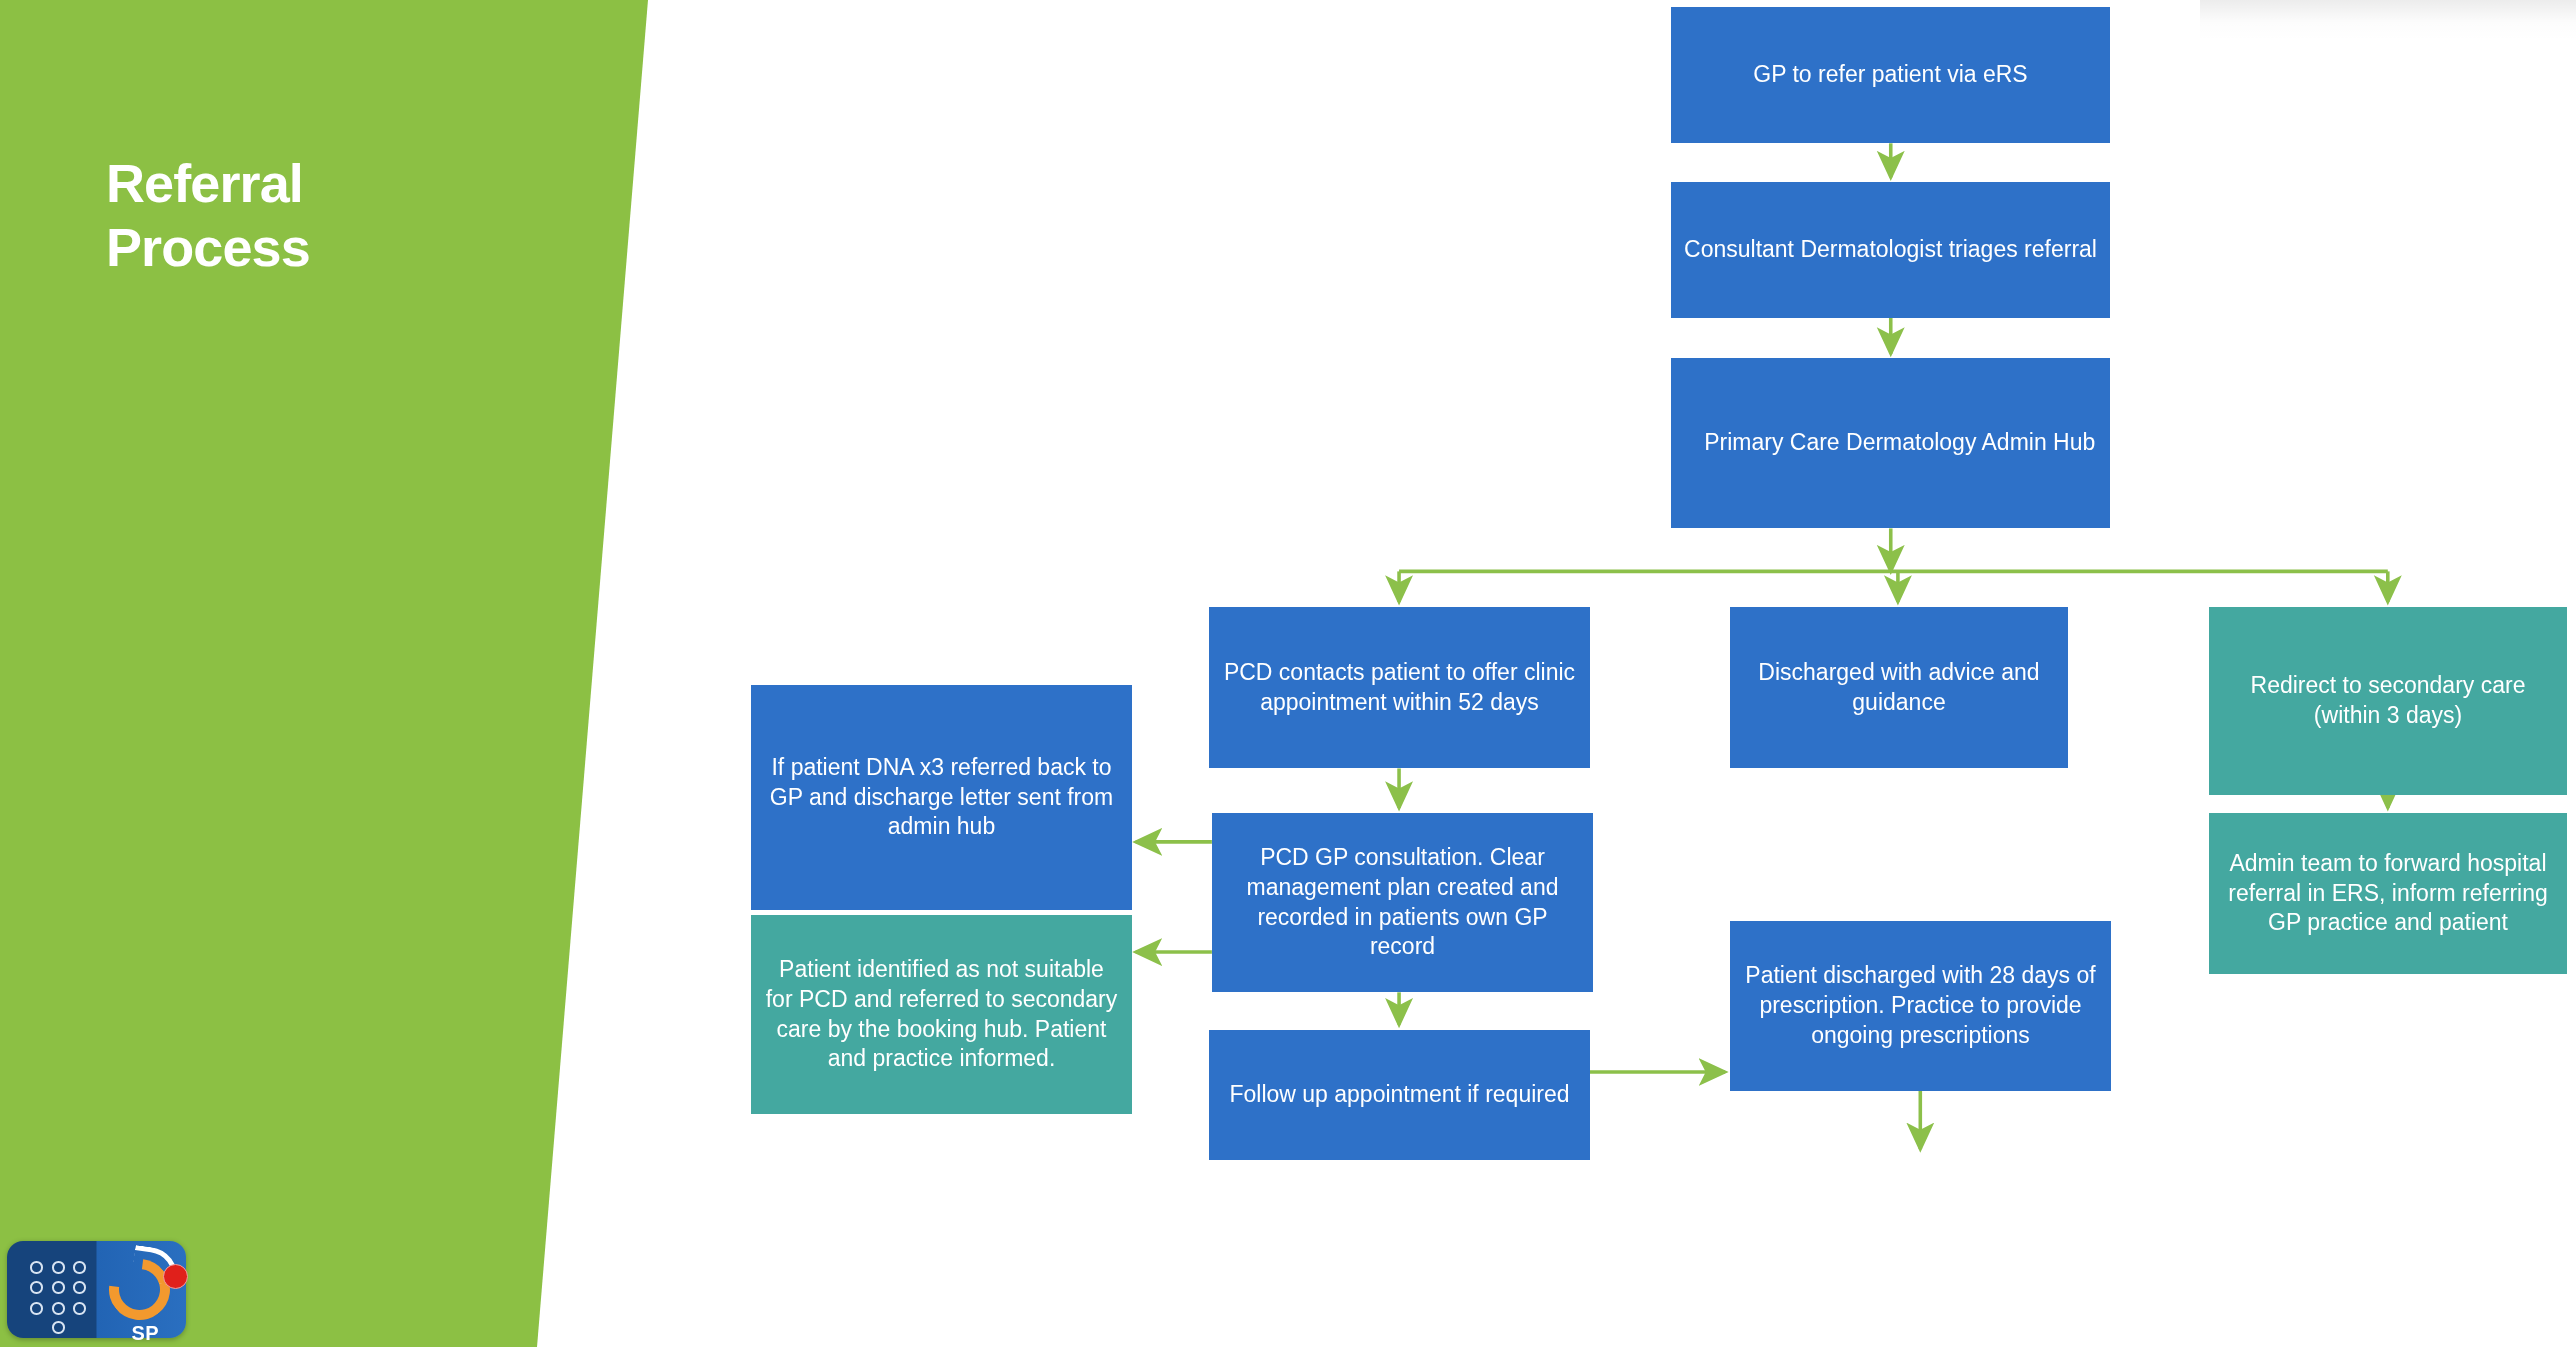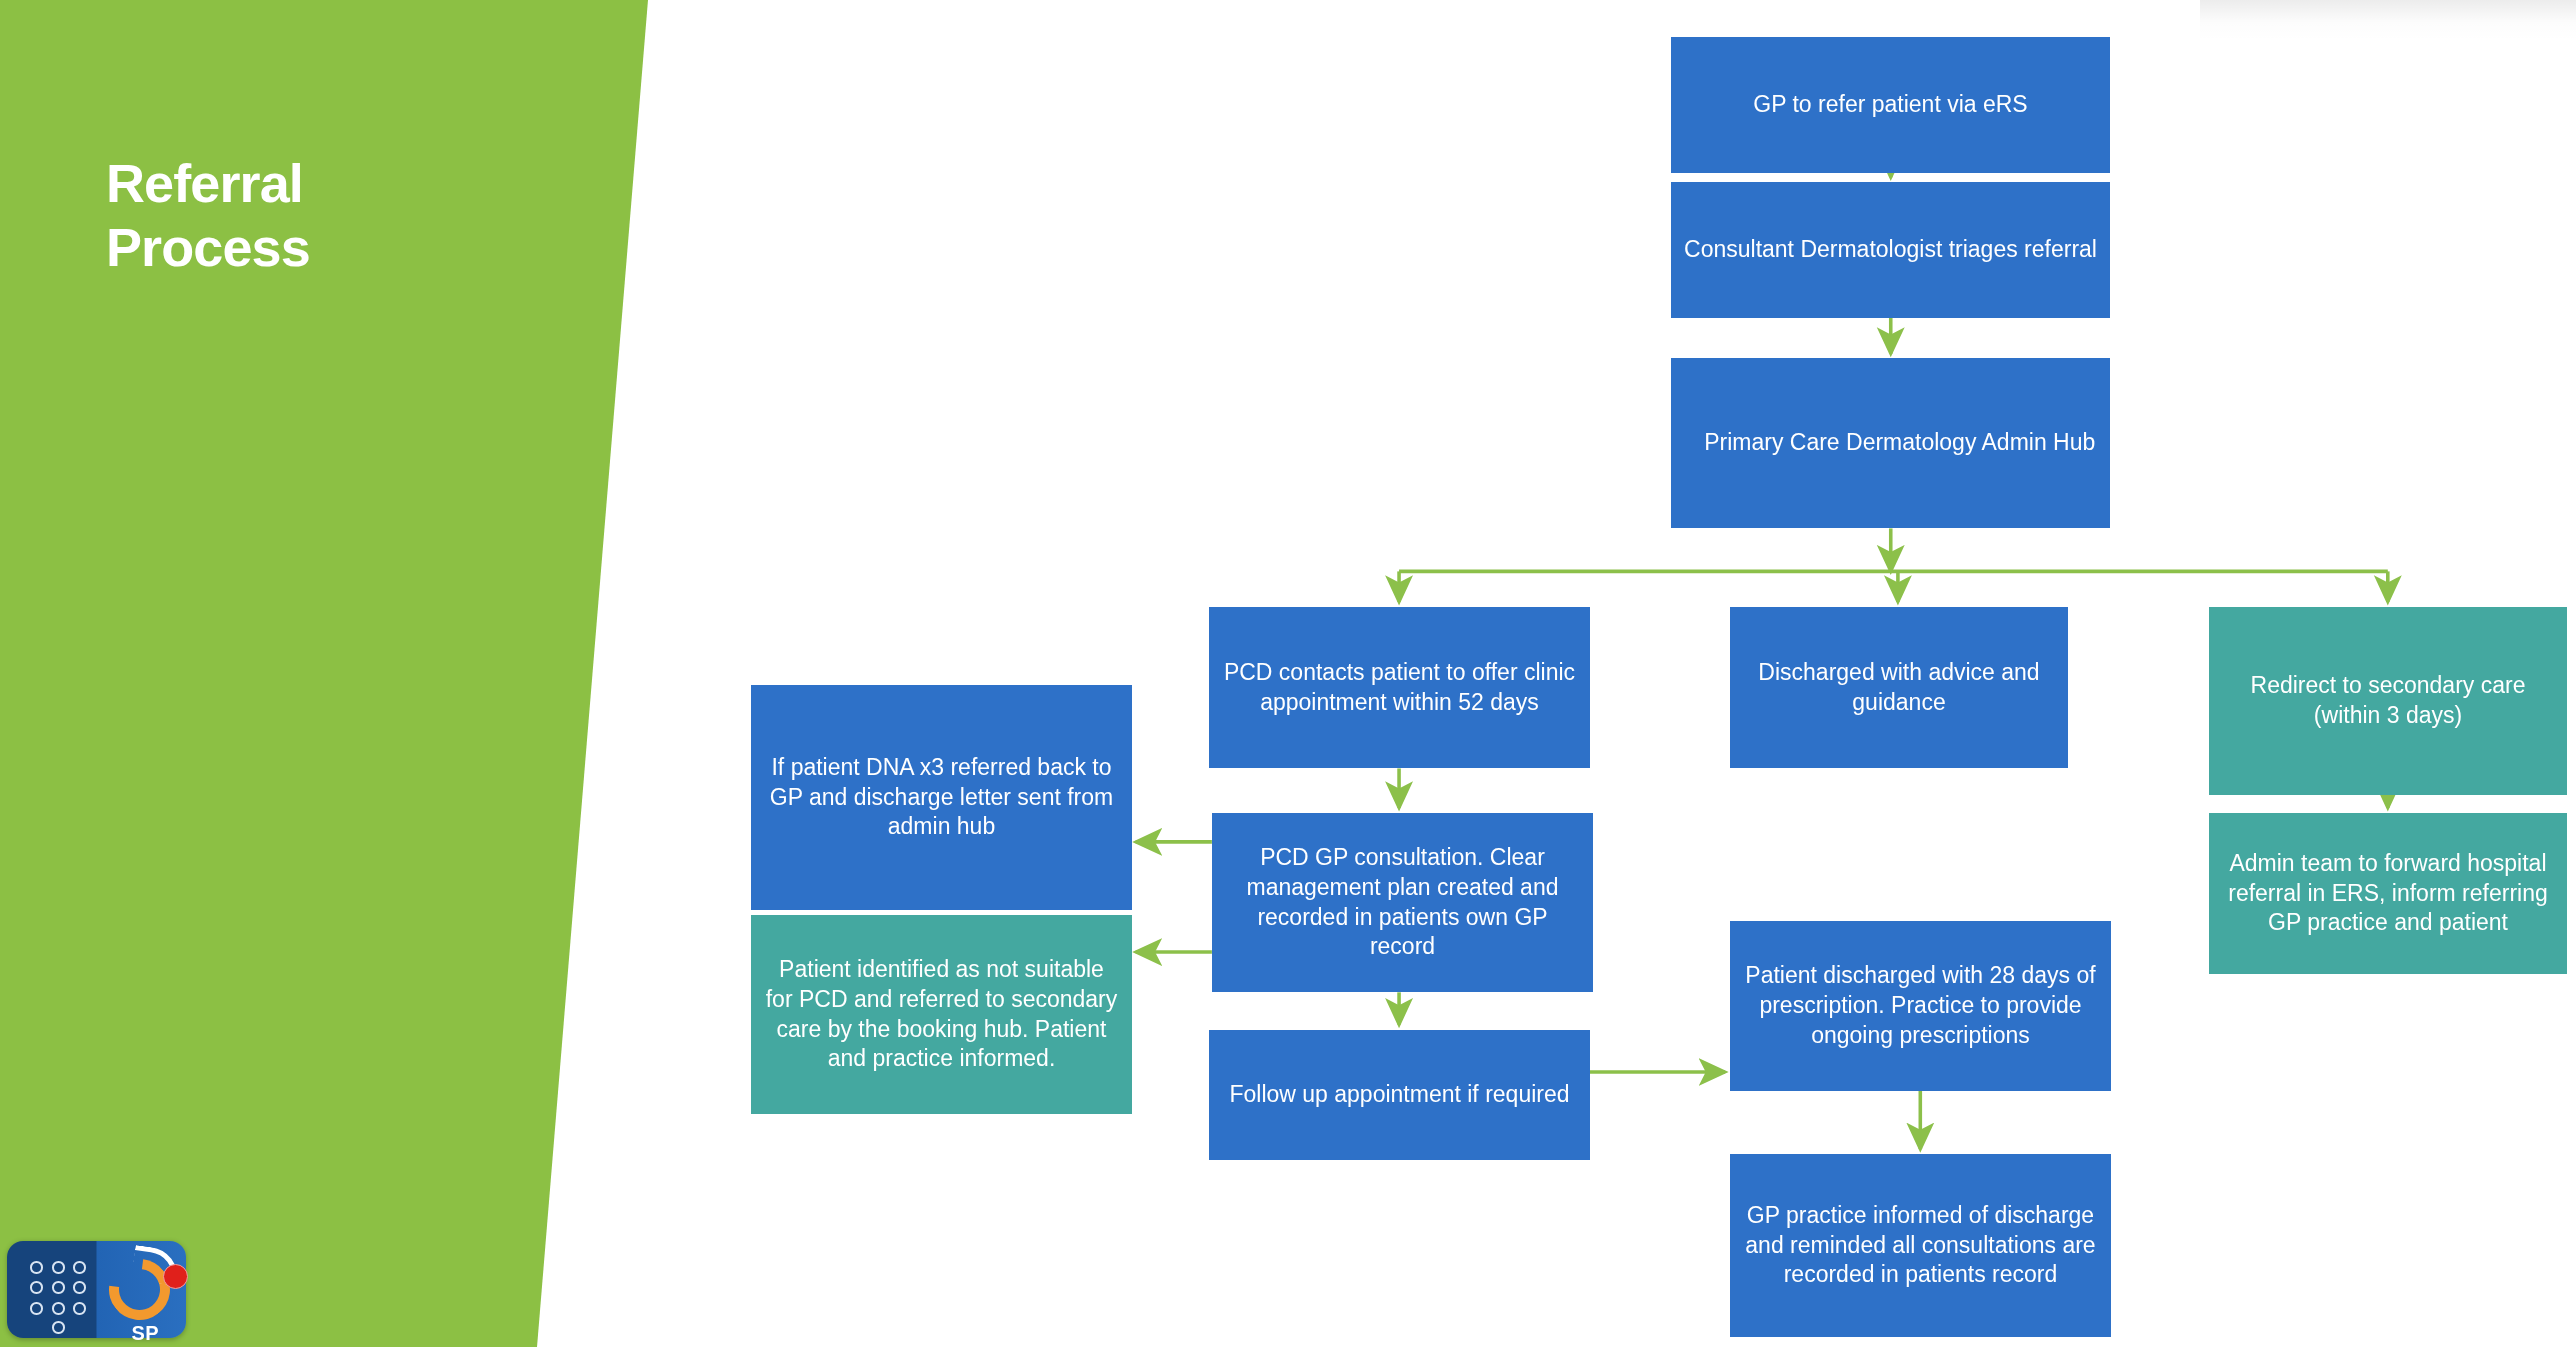--- a/index.html
+++ b/index.html
@@ -125,33 +125,32 @@
 
     <path d="M1775,1197 L1926,1197"></path>
 
     <path d="M2144,1218 L2144,1283"></path>
 
     <path d="M2666,858 L2666,902"></path>
   </g>
 </svg>
 
 <div id="flow">
-  <div class="node blue" style="left:1671px;top:7.2px;width:439px;height:136px;margin-top:30px;">GP to refer patient via eRS</div>
+  <div class="node blue" style="left:1671px;top:7.2px;width:439px;height:136px;">GP to refer patient via eRS</div>
   <div class="node blue" style="left:1671px;top:182px;width:439px;height:136px;">Consultant Dermatologist triages referral</div>
   <div class="node blue" style="left:1671px;top:358px;width:439px;height:170px;padding-left:31px;">Primary Care Dermatology Admin Hub</div>
   <div class="node blue" style="left:1209px;top:607px;width:381px;height:161px;">PCD contacts patient to offer clinic  appointment within 52 days</div>
   <div class="node blue" style="left:1730px;top:607px;width:338px;height:161px;">Discharged with advice and guidance</div>
   <div class="node teal" style="left:2209px;top:607px;width:358px;height:188px;">Redirect to secondary care (within 3 days)</div>
   <div class="node blue" style="left:751px;top:685px;width:381px;height:225px;">If patient DNA x3 referred back to GP and discharge letter sent from admin hub</div>
   <div class="node blue" style="left:1212px;top:813px;width:381px;height:179px;">PCD GP consultation. Clear management plan created and recorded in patients own GP record</div>
   <div class="node teal" style="left:2209px;top:813px;width:358px;height:161px;">Admin team to forward hospital referral in ERS, inform referring GP practice and patient</div>
   <div class="node teal" style="left:751px;top:915px;width:381px;height:199px;">Patient identified as not suitable for PCD and referred to secondary care by the booking hub. Patient and practice informed.</div>
   <div class="node blue" style="left:1730px;top:921px;width:381px;height:170px;">Patient discharged with 28 days of prescription. Practice to provide ongoing prescriptions</div>
   <div class="node blue" style="left:1209px;top:1030px;width:381px;height:130px;text-align:right;">Follow up appointment if required</div>
-  <div class="node blue" style="left:1730px;top:1154px;width:381px;height:183px;">GP practice informed of discharge and reminded all consultations are recorded in patients record</div>
 </div>
 
 <div id="launcher">
   <div id="launcher-dots">
       <i style="left: 23px; top: 20px;"></i>
       <i style="left: 45px; top: 20px;"></i>
       <i style="left: 66px; top: 20px;"></i>
       <i style="left: 23px; top: 40px;"></i>
       <i style="left: 45px; top: 40px;"></i>
       <i style="left: 66px; top: 40px;"></i>

